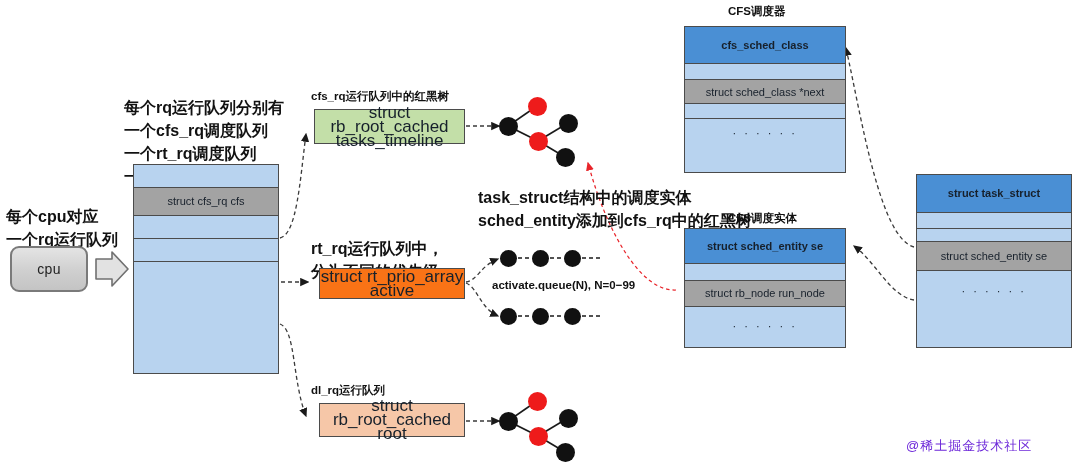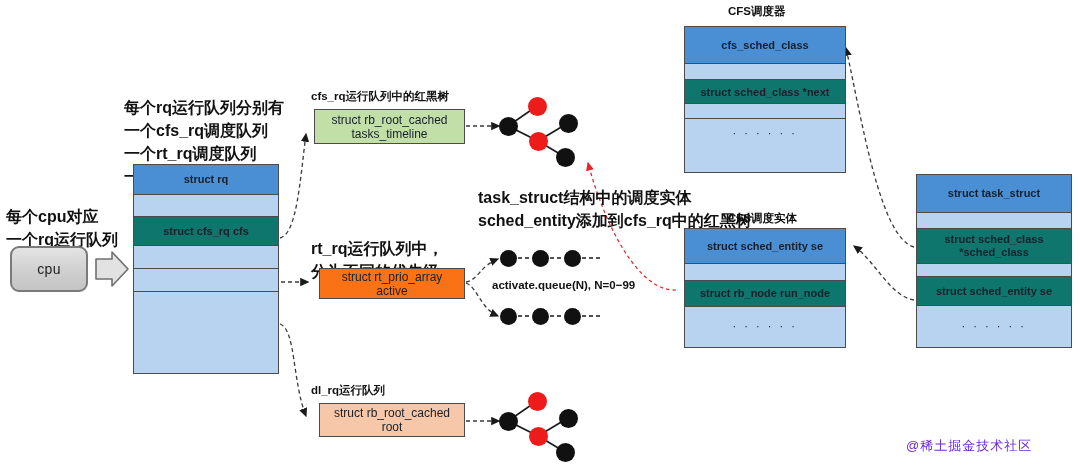--- a/index.html
+++ b/index.html
@@ -28,30 +28,30 @@
   .stack { border:1px solid #4b4b4b; background:#b8d3ef; }
   .stack .row {
     border-bottom:1px solid #4b4b4b;
     display:flex; align-items:center; justify-content:center;
     text-align:center; line-height:1.15;
     font-size:11px; color:#17202b; white-space:pre-line;
   }
   .stack .row:last-child { border-bottom:none; }
   .r-title { background:#4a8fd4; color:#0d2338; font-weight:bold; font-size:13px; }
   .r-blue  { background:#b8d3ef; }
-  .r-green { background:#0f766e;font-weight:bold; }
+  .r-green { background:#a3a3a3; }
   .r-yellow{ background:#fadf8d; }
   .r-orange{ background:#f4c2a3; }
   .r-dots  { background:#b8d3ef; letter-spacing:2.5px; font-size:12px; }
 
   
   .nodebox {
     border:1px solid #4b4b4b; display:flex; flex-direction:column;
     align-items:center; justify-content:center; text-align:center;
-    font-size:12px; color:#16202b; line-height:14px; white-space:pre-line;
+    font-size:17px; color:#16202b; line-height:14px; white-space:pre-line;
   }
   .nb-green  { background:#c3dfa8; }
   .nb-yellow { background:#f97316; }
   .nb-orange { background:#f6c7a8; }
 
   svg.ov { position:absolute; left:0; top:0; width:1080px; height:465px; pointer-events:none; }
 
   .wm { font-size:13px; color:#6d28d9; letter-spacing:1px; white-space:nowrap; }
 </style>
 </head>
@@ -120,21 +120,20 @@
 
   <path d="M914,300 C890,296 876,262 854,246" fill="none" stroke="#3a3a3a" stroke-width="1.3" stroke-dasharray="4,3" marker-end="url(#arrB)"></path>
 </svg>
 
 <div class="abs note" style="left:124px; top:96px;">每个rq运行队列分别有
 一个cfs_rq调度队列
 一个rt_rq调度队列
 一个dl_rq调度队列</div>
 
 <div class="abs stack" id="rq-stack" style="left:133px; top:164px; width:146px; height:210px;">
-    <div class="row r-title" style="height: 14.2857%;">struct rq</div>
     <div class="row r-blue" style="height: 10.9524%;"></div>
     <div class="row r-green" style="height: 13.8095%;">struct cfs_rq cfs</div>
     <div class="row r-blue" style="height: 10.9524%;"></div>
     <div class="row r-blue" style="height: 10.9524%;"></div>
     <div class="row r-blue" style="height: 11.4286%;"></div>
   </div>
 
 <div class="abs hdr" style="left:311px; top:89px;">cfs_rq运行队列中的红黑树</div>
 <div class="abs nodebox nb-green" style="left:314px; top:109px; width:151px; height:35px;">struct rb_root_cached
 tasks_timeline</div>
@@ -185,20 +184,18 @@
 <div class="abs stack" id="se-stack" style="left:684px; top:228px; width:162px; height:120px;">
     <div class="row r-title" style="height: 30%;">struct sched_entity  se</div>
     <div class="row r-blue" style="height: 14.1667%;"></div>
     <div class="row r-green" style="height: 21.6667%;">struct rb_node  run_node</div>
     <div class="row r-dots" style="height: 34.1667%;">· · · · · ·</div>
   </div>
 
 <div class="abs stack" id="task-stack" style="left:916px; top:174px; width:156px; height:174px;">
     <div class="row r-title" style="height: 21.8543%;">struct task_struct</div>
     <div class="row r-blue" style="height: 9.27152%;"></div>
-    <div class="row r-green" style="height: 20.5298%;">struct sched_class
-*sched_class</div>
     <div class="row r-blue" style="height: 7.94702%;"></div>
     <div class="row r-green" style="height: 16.5563%;">struct sched_entity  se</div>
     <div class="row r-dots" style="height: 23.8411%;">· · · · · ·</div>
   </div>
 
 <div class="abs wm" style="left:906px; top:437px;">@稀土掘金技术社区</div>
 
 </body></html>

